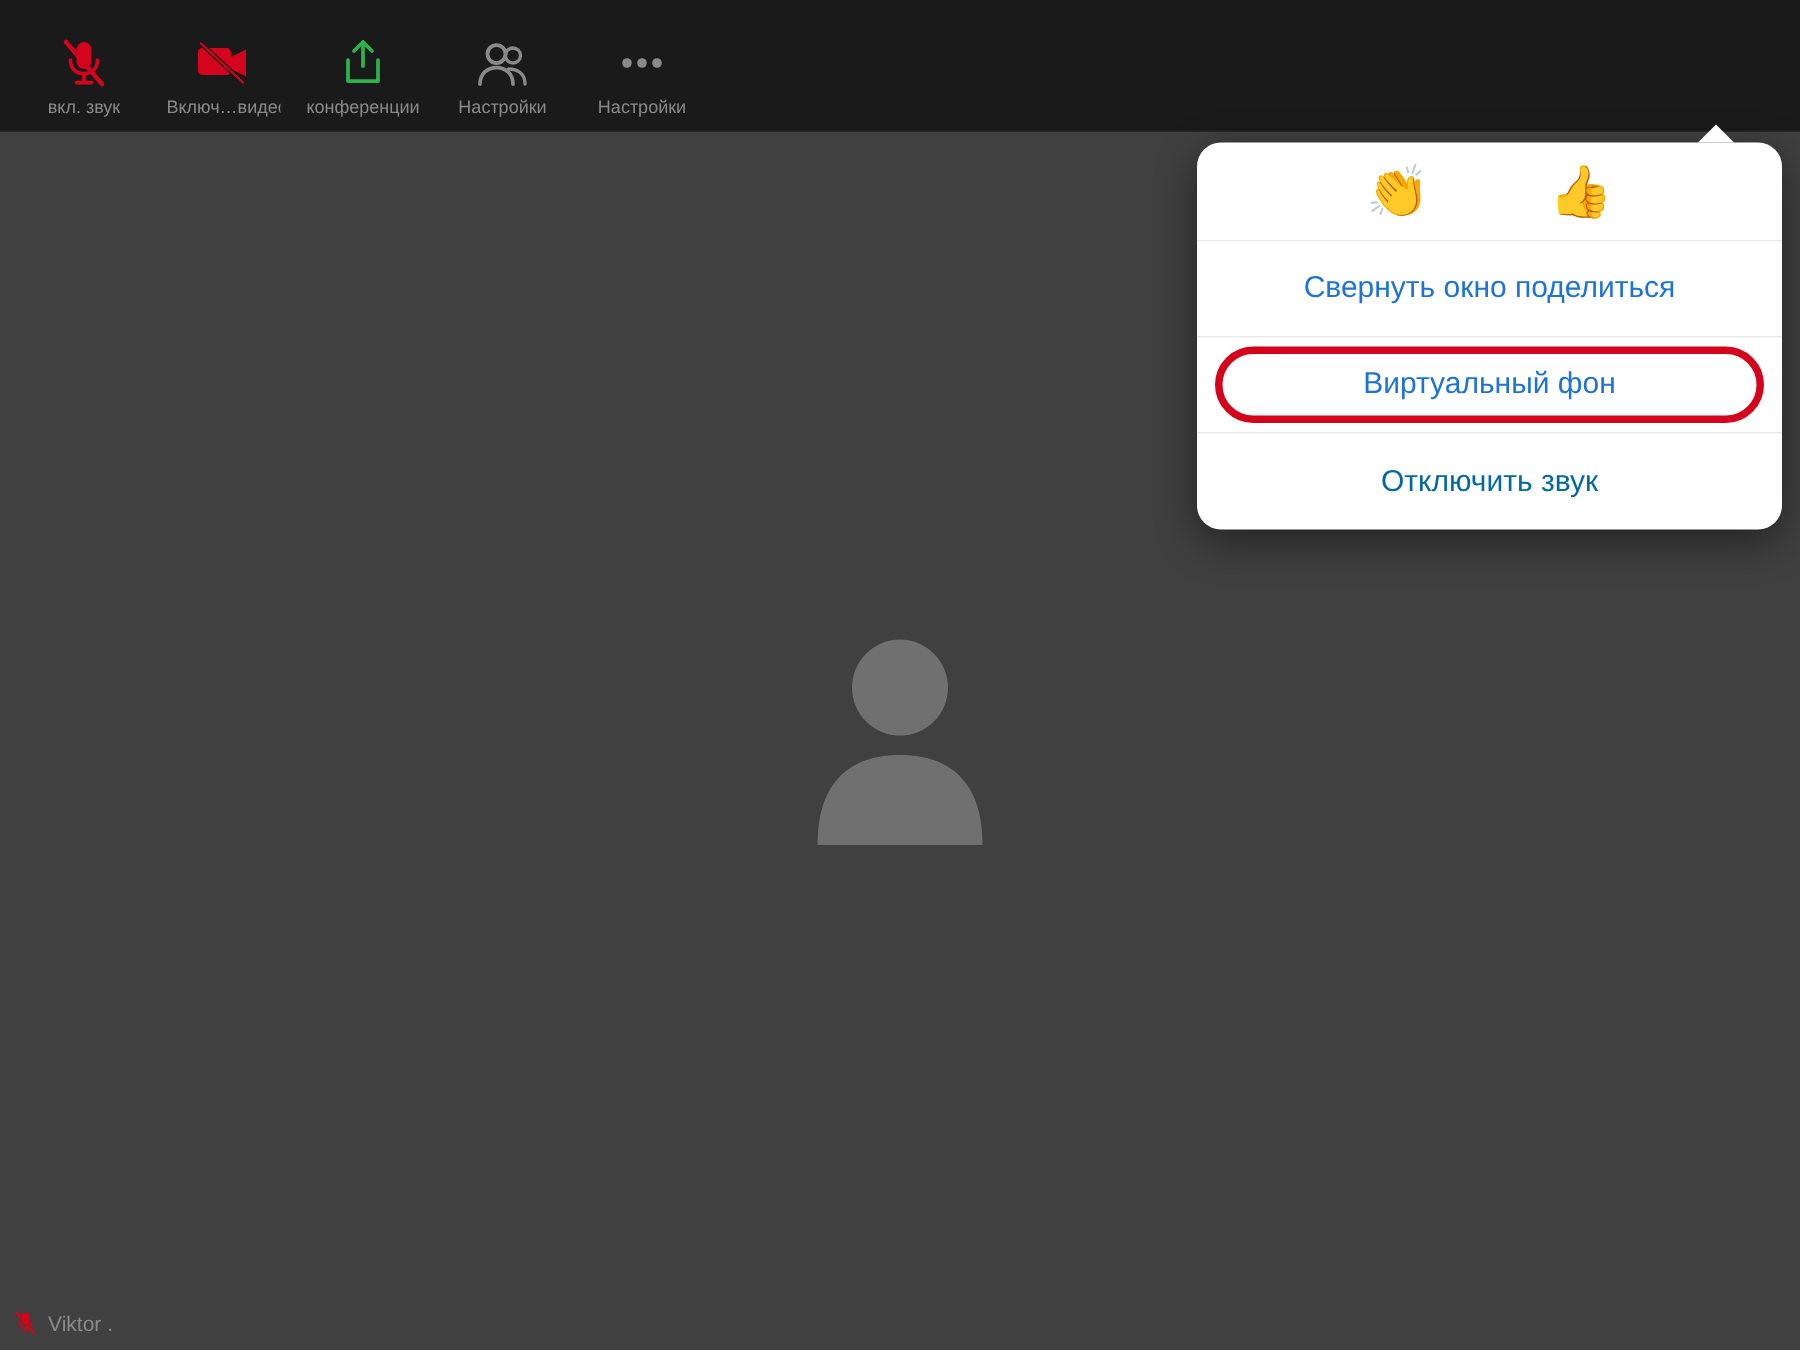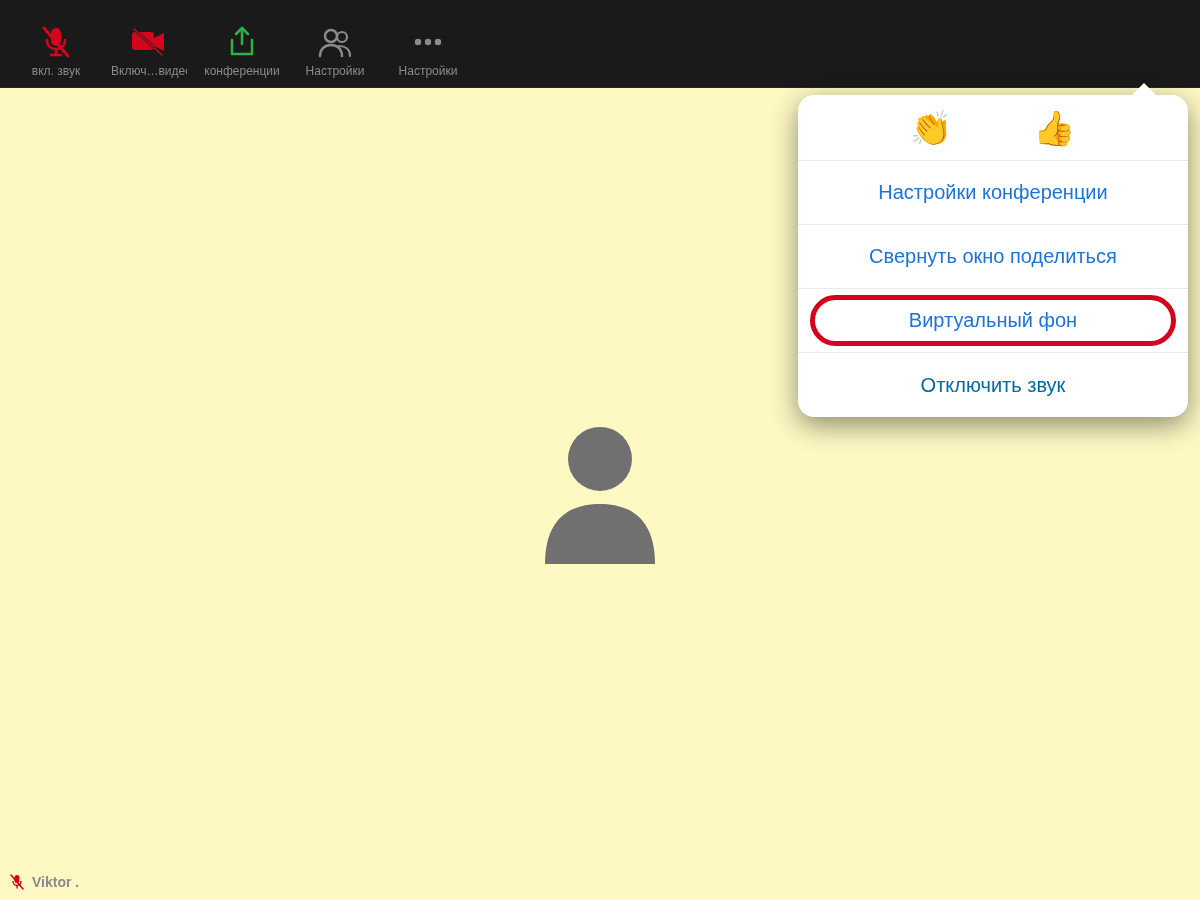--- a/index.html
+++ b/index.html
@@ -25,21 +25,21 @@
   }
   .tb-right { display: flex; align-items: flex-start; gap: 17px; padding-top: 14px; }
   .tb-item {
     width: 76px; display: flex; flex-direction: column; align-items: center;
     cursor: pointer; background: none; border: none;
   }
   .tb-item .icn { width: 40px; height: 36px; display:flex; align-items:center; justify-content:center; }
   .tb-item .lbl { color: #8a8a8a; font-size: 12px; margin-top: 4px; white-space: nowrap; max-width: 76px; overflow: hidden; }
 
   
-  .video-area { position: absolute; top: 88px; left: 0; right: 0; bottom: 0; background:#fef9c3;font-weight:bold; }
+  .video-area { position: absolute; top: 88px; left: 0; right: 0; bottom: 0; background:#404040; }
   .avatar {
     position: absolute; left: 50%; top: 50%; transform: translate(-50%, -52%);
   }
 
   
   .name-badge {
     position: absolute; left: 10px; bottom: 10px;
     display: flex; align-items: center; gap: 8px;
     color: #8a8a8a; font-size: 14px;
   }
@@ -169,21 +169,20 @@
   </div>
 </div>
 
 <div class="popover">
   <div class="emoji-row">
     <button class="emoji-btn">👏</button>
     <button class="emoji-btn">👍</button>
   </div>
 
 
-  <button class="menu-item">Настройки конференции</button>
 
   <button class="menu-item">Свернуть окно поделиться</button>
 
   <button class="menu-item">
     <span>Виртуальный фон</span>
     <span class="highlight-oval"></span>
   </button>
 
   <button class="menu-item red last">Отключить звук</button>
 </div>

